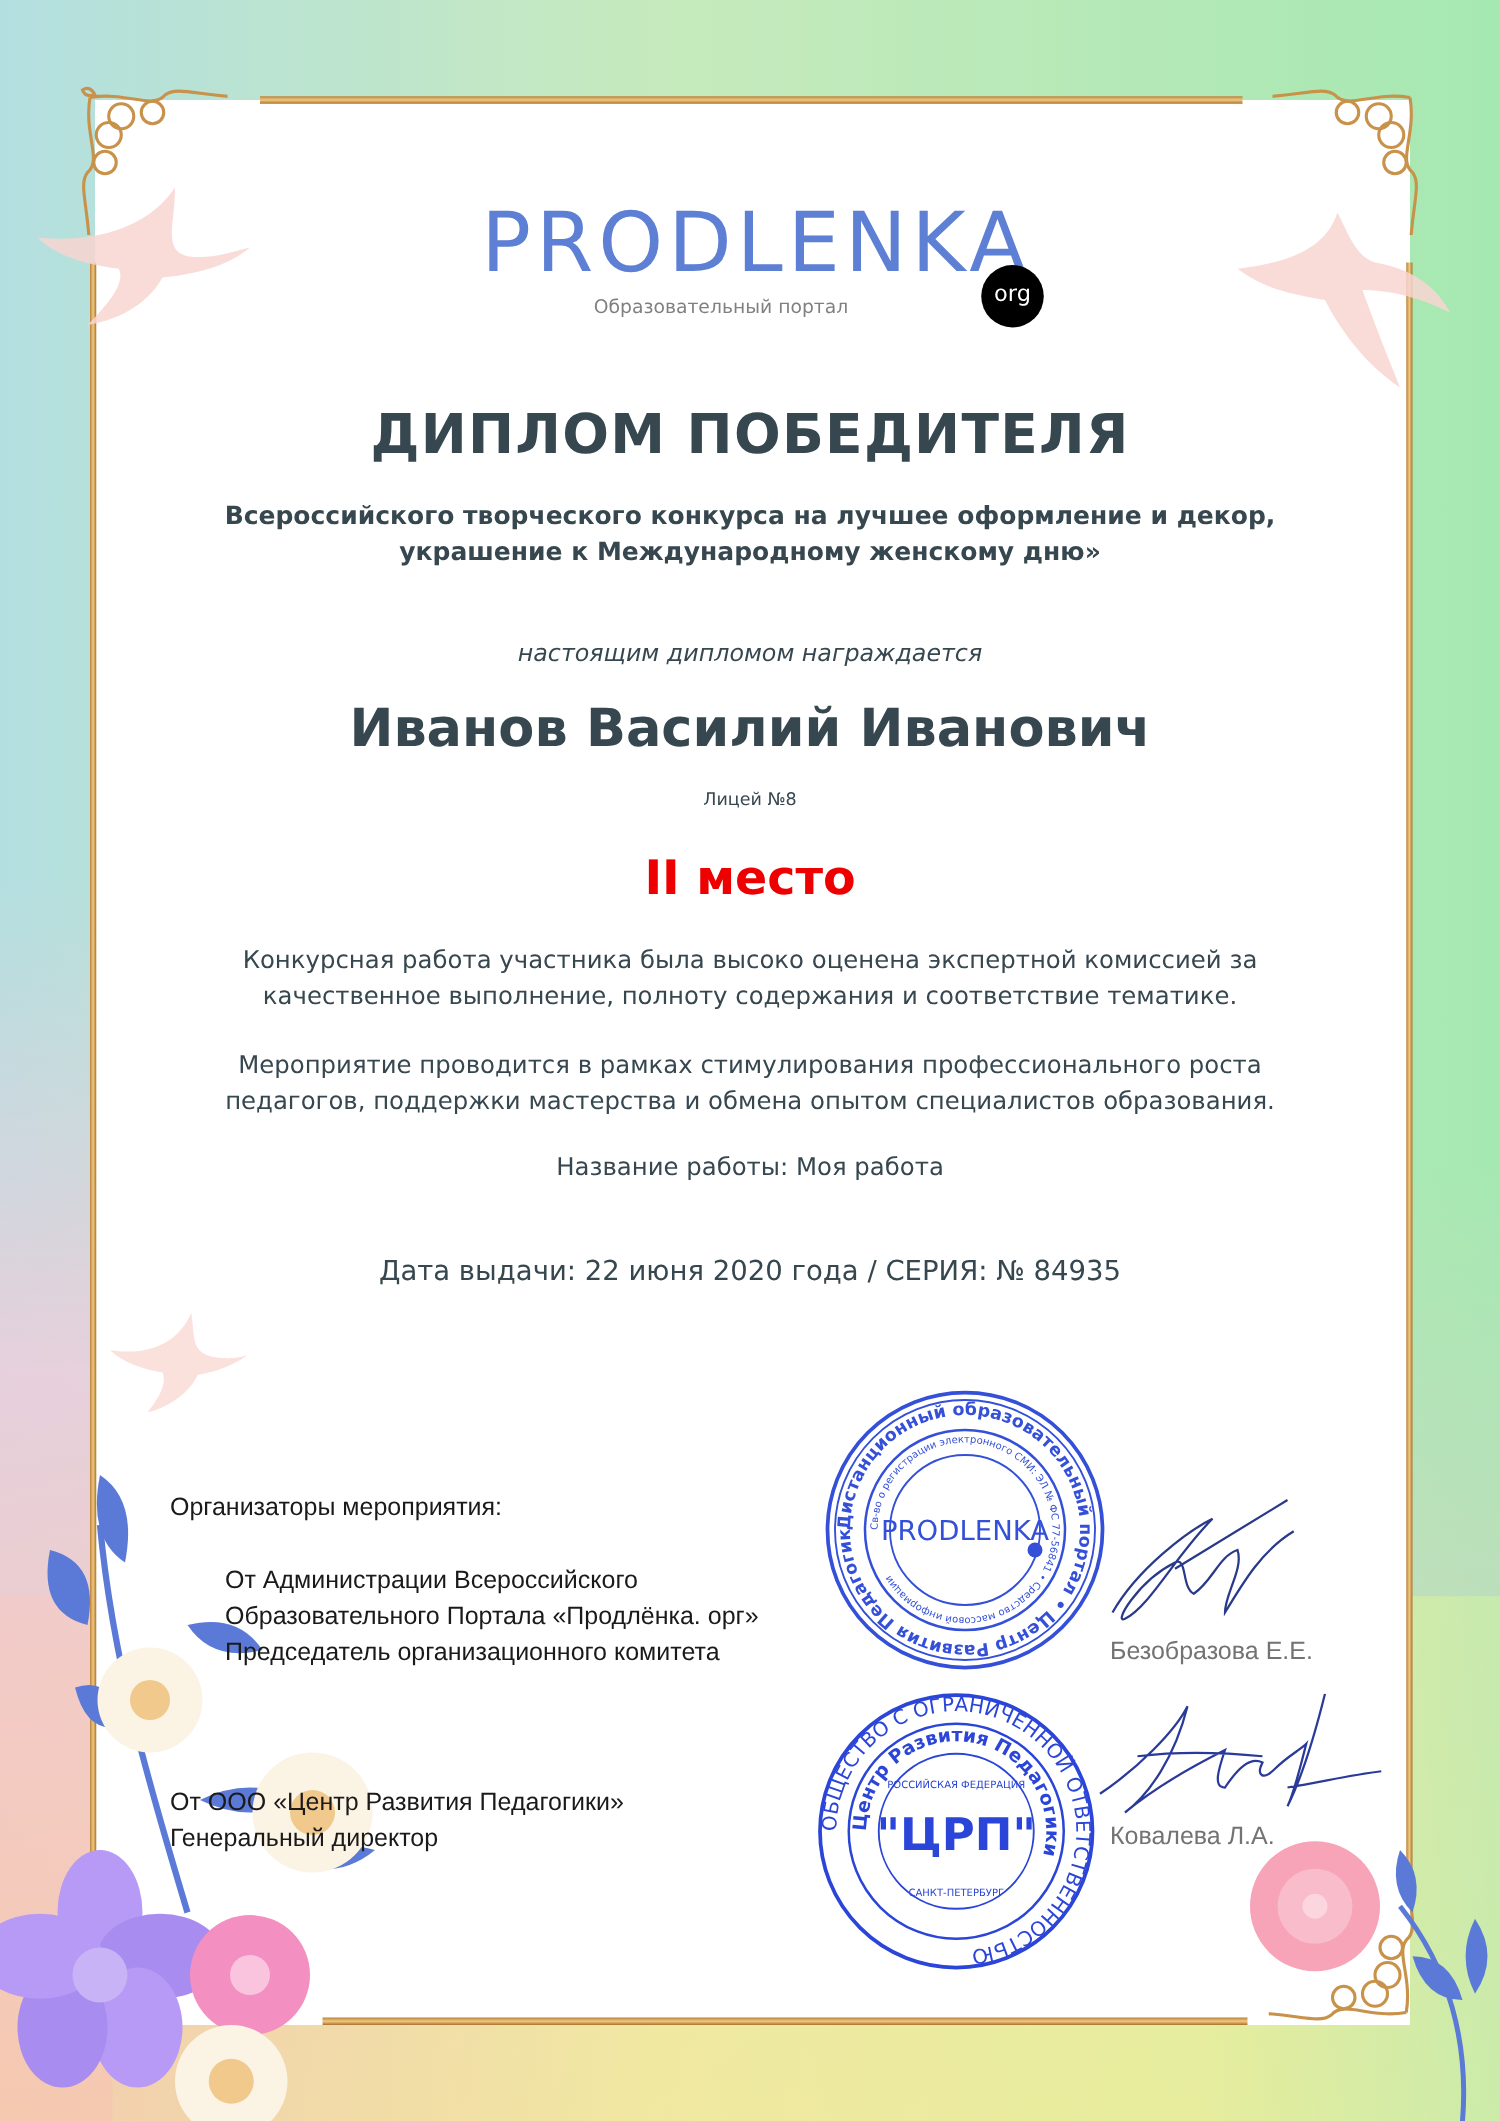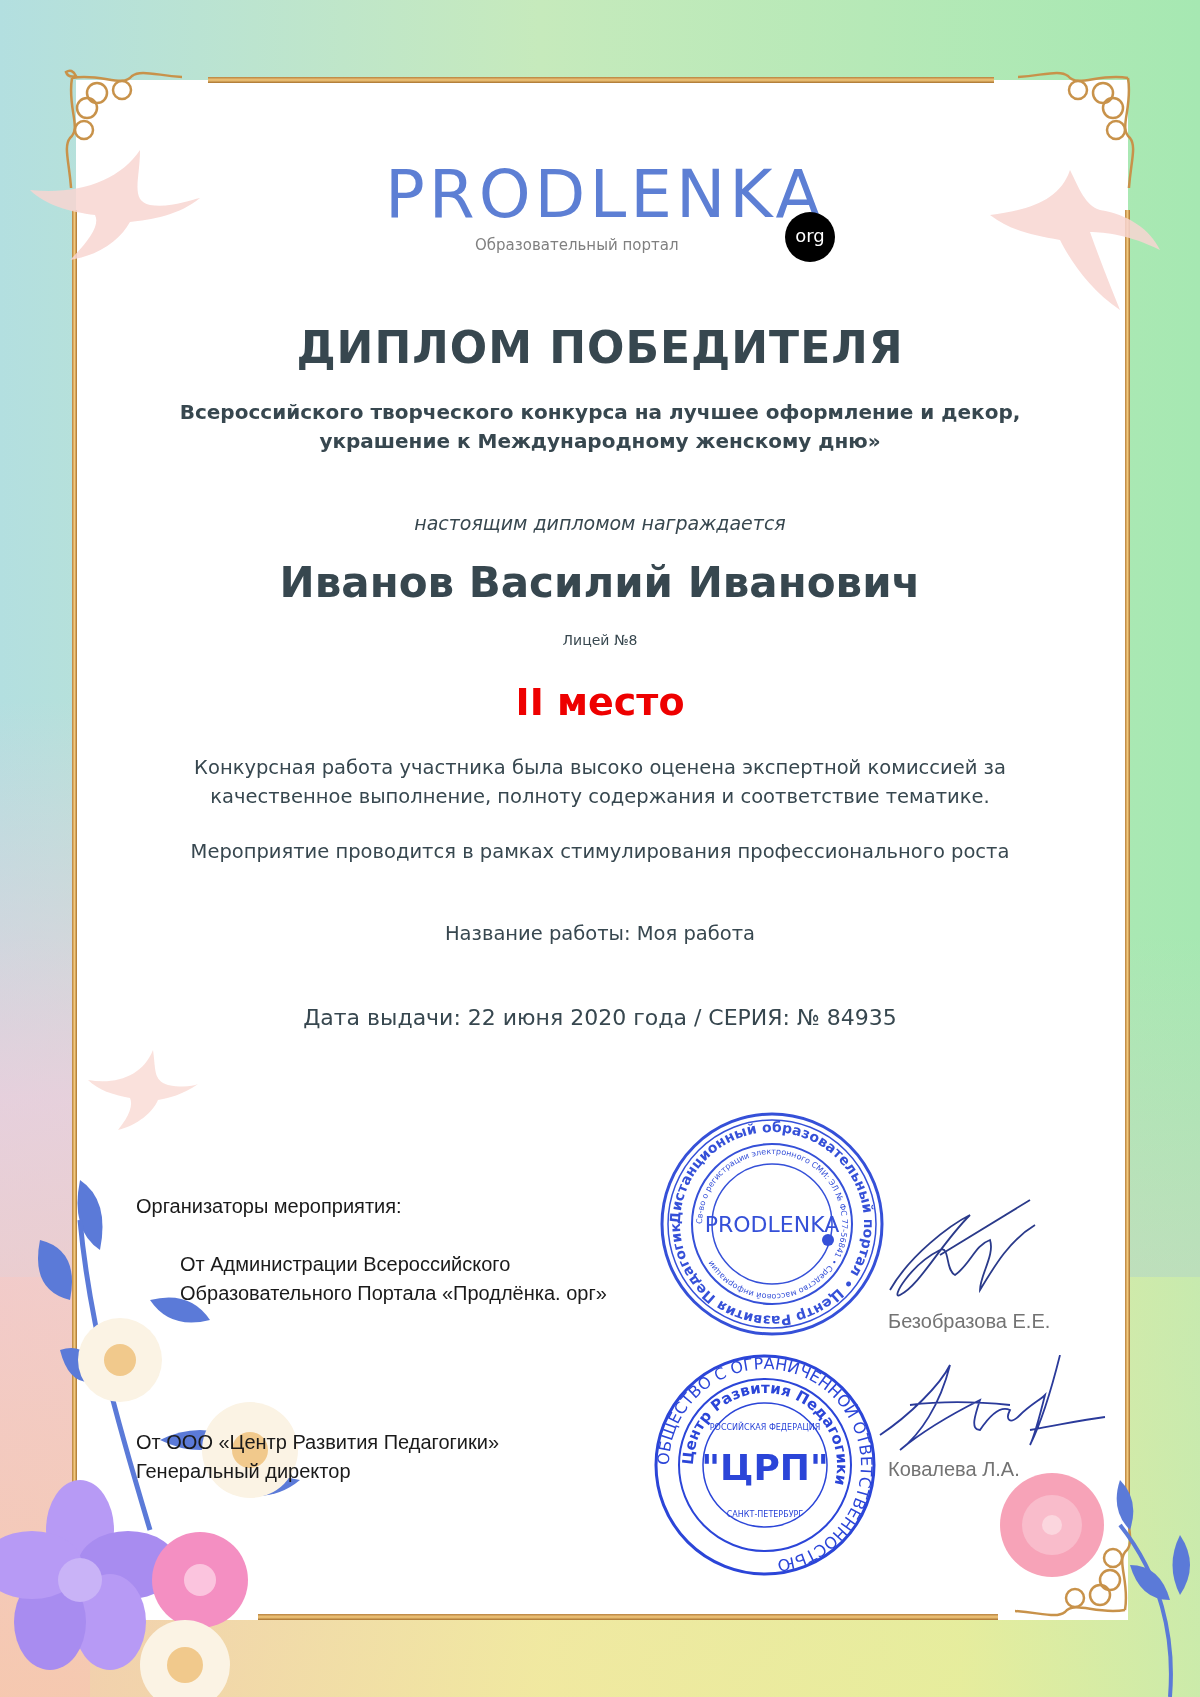--- a/index.html
+++ b/index.html
@@ -187,28 +187,30 @@
 <div class="center awarded">настоящим дипломом награждается</div>
 <div class="center name">Иванов Василий Иванович</div>
 <div class="center school">Лицей №8</div>
 <div class="center place">II место</div>
 <div class="center para1">
   <div>Конкурсная работа участника была высоко оценена экспертной комиссией за</div>
   <div>качественное выполнение, полноту содержания и соответствие тематике.</div>
 </div>
 <div class="center para2">
   <div>Мероприятие проводится в рамках стимулирования профессионального роста</div>
+  <div>педагогов, поддержки мастерства и обмена опытом специалистов образования.</div>
 </div>
 <div class="center workname">Название работы: Моя работа</div>
 <div class="center dateline">Дата выдачи: 22 июня 2020 года / СЕРИЯ: № 84935</div>
 
 <div class="org org-head">Организаторы мероприятия:</div>
 <div class="org org-1">
   <div>От Администрации Всероссийского</div>
   <div>Образовательного Портала «Продлёнка. орг»</div>
+  <div>Председатель организационного комитета</div>
 </div>
 <div class="org org-2">
   <div>От ООО «Центр Развития Педагогики»</div>
   <div>Генеральный директор</div>
 </div>
 
 <svg class="stamp" style="left:658px;top:1110px;" width="228" height="228" viewBox="0 0 228 228">
   <g fill="none" stroke="#3550d8">
     <circle cx="114" cy="114" r="110" stroke-width="3"></circle>
     <circle cx="114" cy="114" r="104" stroke-width="1.5"></circle>

